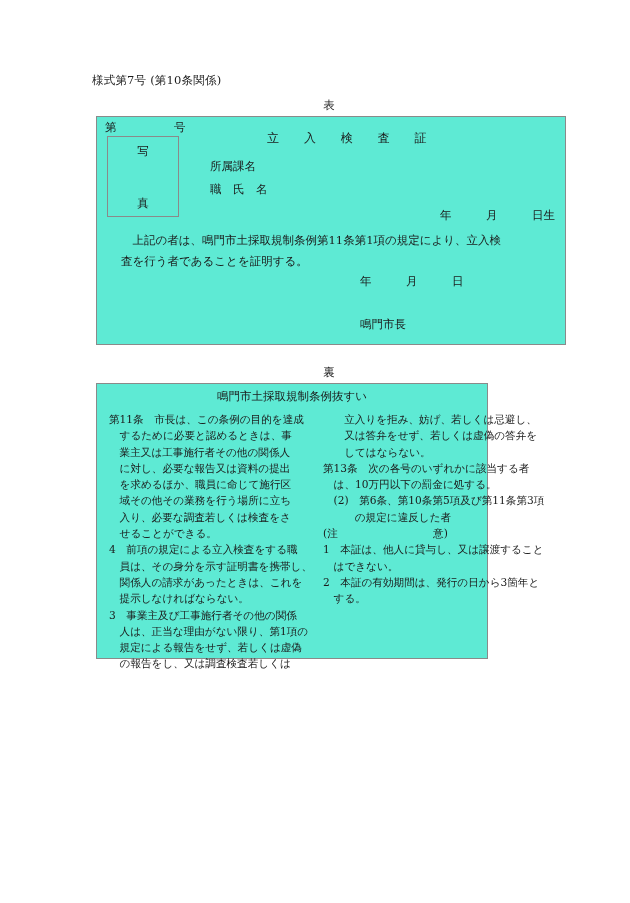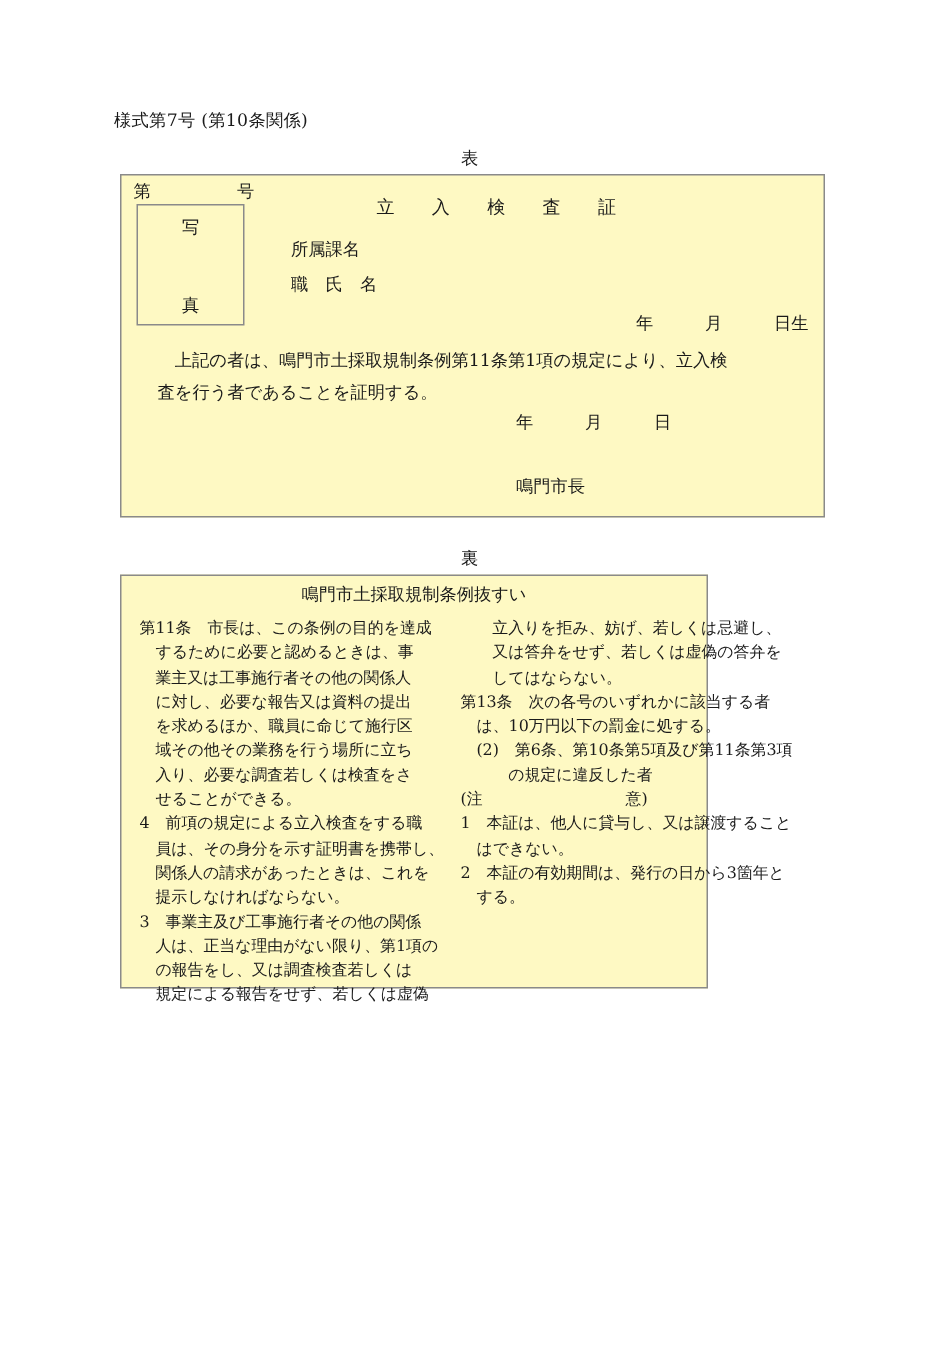--- a/index.html
+++ b/index.html
@@ -12,20 +12,21 @@
     height: 903px;
     position: relative;
     font-family: "DejaVu Serif", "Liberation Serif", serif;
     color: #1a1a1a;
     -webkit-font-smoothing: antialiased;
   }
 
   .page {
     position: absolute;
     inset: 0;
+    margin-left: 16px;
   }
 
   
   .form-no {
     position: absolute;
     left: 76px;
     top: 73px;
     font-size: 11.5px;
     letter-spacing: 0.2px;
     white-space: nowrap;
@@ -39,21 +40,21 @@
     width: 40px;
   }
   .side-label.front { left: 293px; top: 98px; }
   .side-label.back  { left: 293px; top: 365px; }
 
   
   .card-box {
     position: absolute;
     border: 1px solid #8a8a8a;
     box-sizing: border-box;
-    background: #fef9c3;
+    background: #5eead4;
   }
   #front-box {
     left: 80px;
     top: 116px;
     width: 470px;
     height: 229px;
   }
   #back-box {
     left: 80px;
     top: 383px;
@@ -226,22 +227,22 @@
           <p>　を求めるほか、職員に命じて施行区</p>
           <p>　域その他その業務を行う場所に立ち</p>
           <p>　入り、必要な調査若しくは検査をさ</p>
           <p>　せることができる。</p>
           <p>4　前項の規定による立入検査をする職</p>
           <p>　員は、その身分を示す証明書を携帯し、</p>
           <p>　関係人の請求があったときは、これを</p>
           <p>　提示しなければならない。</p>
           <p>3　事業主及び工事施行者その他の関係</p>
           <p>　人は、正当な理由がない限り、第1項の</p>
+          <p>　規定による報告をせず、若しくは虚偽</p>
           <p>　の報告をし、又は調査検査若しくは</p>
-          <p>　規定による報告をせず、若しくは虚偽</p>
         </div>
       <div class="col right" id="right-col">
           <p>　　立入りを拒み、妨げ、若しくは忌避し、</p>
           <p>　　又は答弁をせず、若しくは虚偽の答弁を</p>
           <p>　　してはならない。</p>
           <p>第13条　次の各号のいずれかに該当する者</p>
           <p>　は、10万円以下の罰金に処する。</p>
           <p>　(2)　第6条、第10条第5項及び第11条第3項</p>
           <p>　　　の規定に違反した者</p>
           <p class="note-head">(注　　　　　　　　　意)</p>

